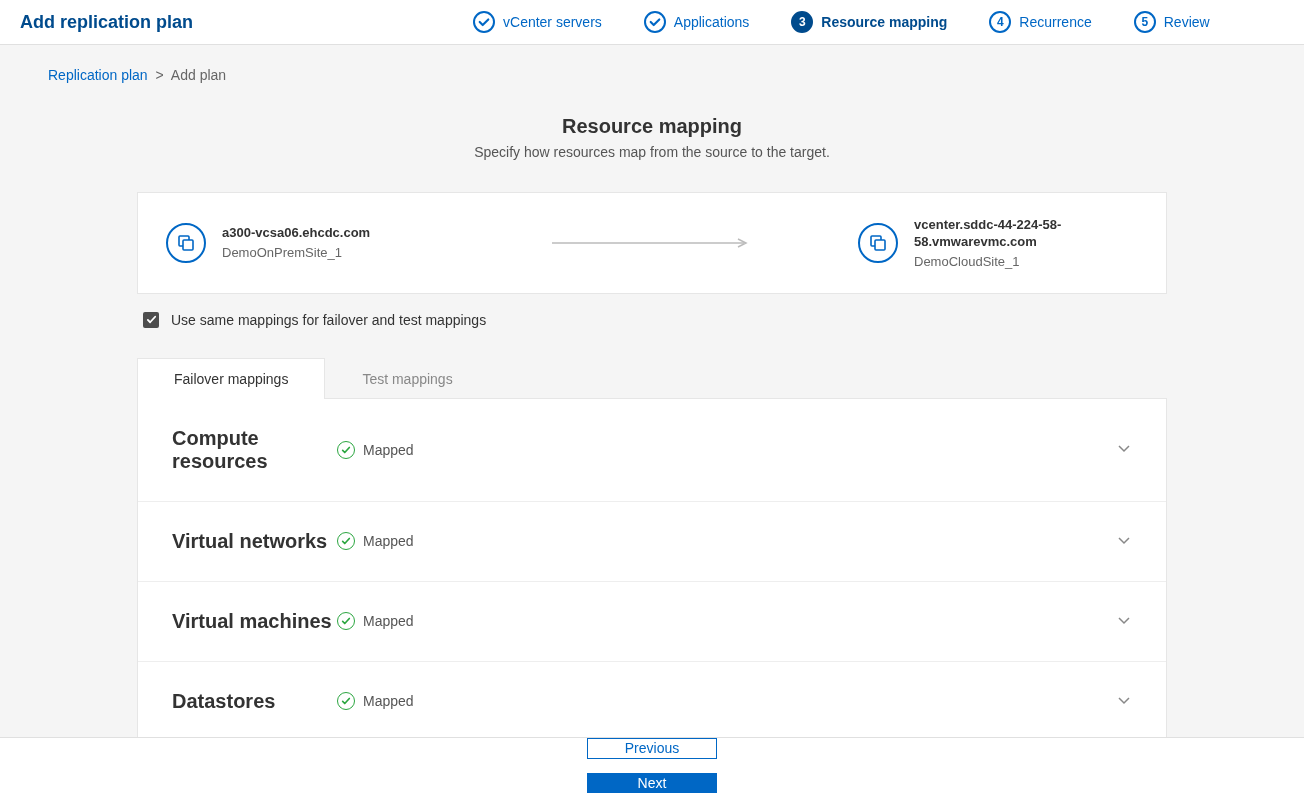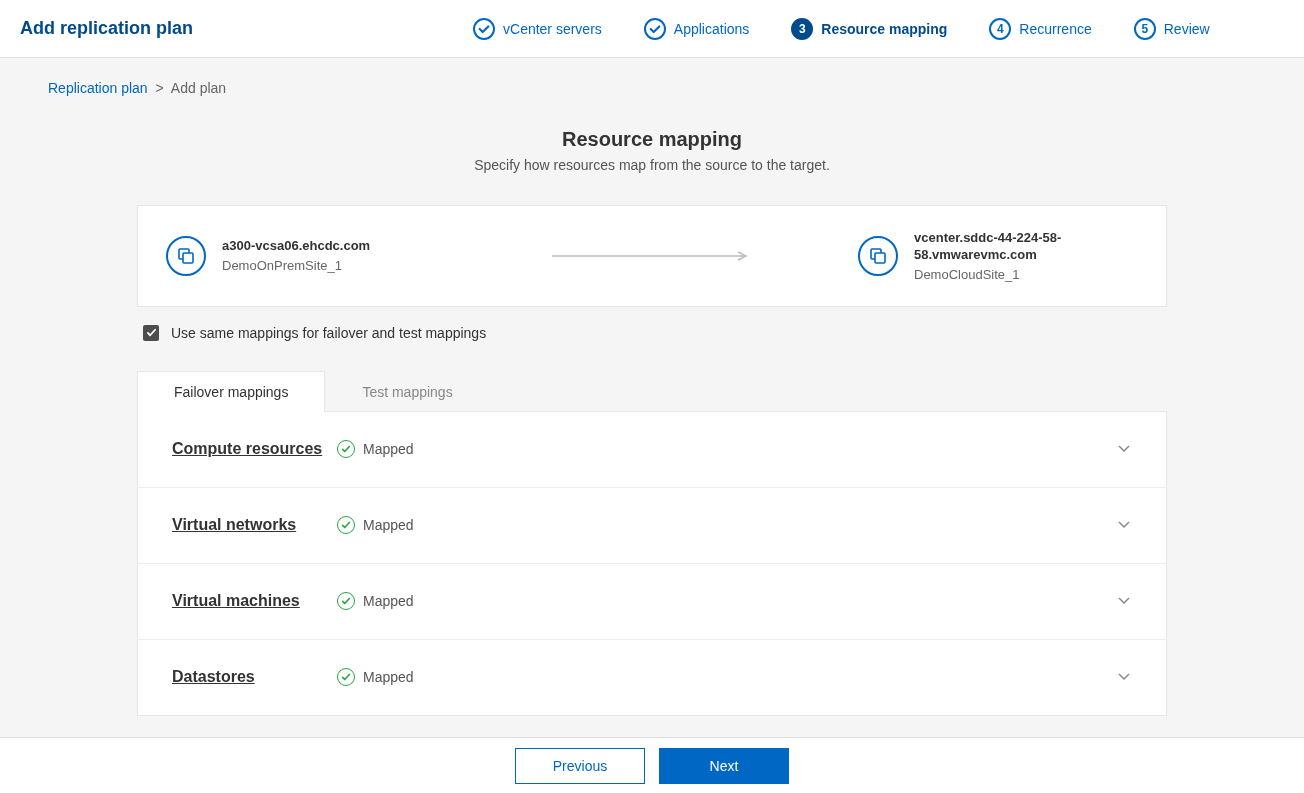--- a/index.html
+++ b/index.html
@@ -14,21 +14,21 @@
     font-size: 14px;
     width: 1304px;
     height: 793px;
     overflow: hidden;
     position: relative;
   }
   
   .header {
     display: flex;
     align-items: center;
-    height: 58px;
+    height: 45px;
     border-bottom: 1px solid #e0e0e0;
     padding: 0 20px;
   }
   .header-title {
     color: #004b8d;
     font-size: 18px;
     font-weight: 600;
     flex: 0 0 auto;
     margin-right: 80px;
   }
@@ -224,24 +224,23 @@
     align-items: center;
     padding: 28px 34px;
     border-bottom: 1px solid #eee;
     cursor: pointer;
   }
   .mapping-row:last-child {
     border-bottom: none;
   }
   .mapping-label {
     width: 165px;
-    font-size: 16px;
-    font-weight: 600;
-    color: #333;
-    text-decoration: underline;
+    font-size: 20px;
+    font-weight: 600;
+    color: #333;
   }
   .mapping-status {
     display: flex;
     align-items: center;
     gap: 8px;
     flex: 1;
   }
   .status-icon {
     width: 18px;
     height: 18px;
@@ -269,20 +268,21 @@
     bottom: 0;
     left: 0;
     right: 0;
     height: 56px;
     background: #fff;
     border-top: 1px solid #e0e0e0;
     display: flex;
     align-items: center;
     justify-content: center;
     gap: 14px;
+    flex-direction: column;
   }
   .btn {
     min-width: 130px;
     height: 36px;
     font-size: 14px;
     border-radius: 0;
     cursor: pointer;
     display: flex;
     align-items: center;
     justify-content: center;

